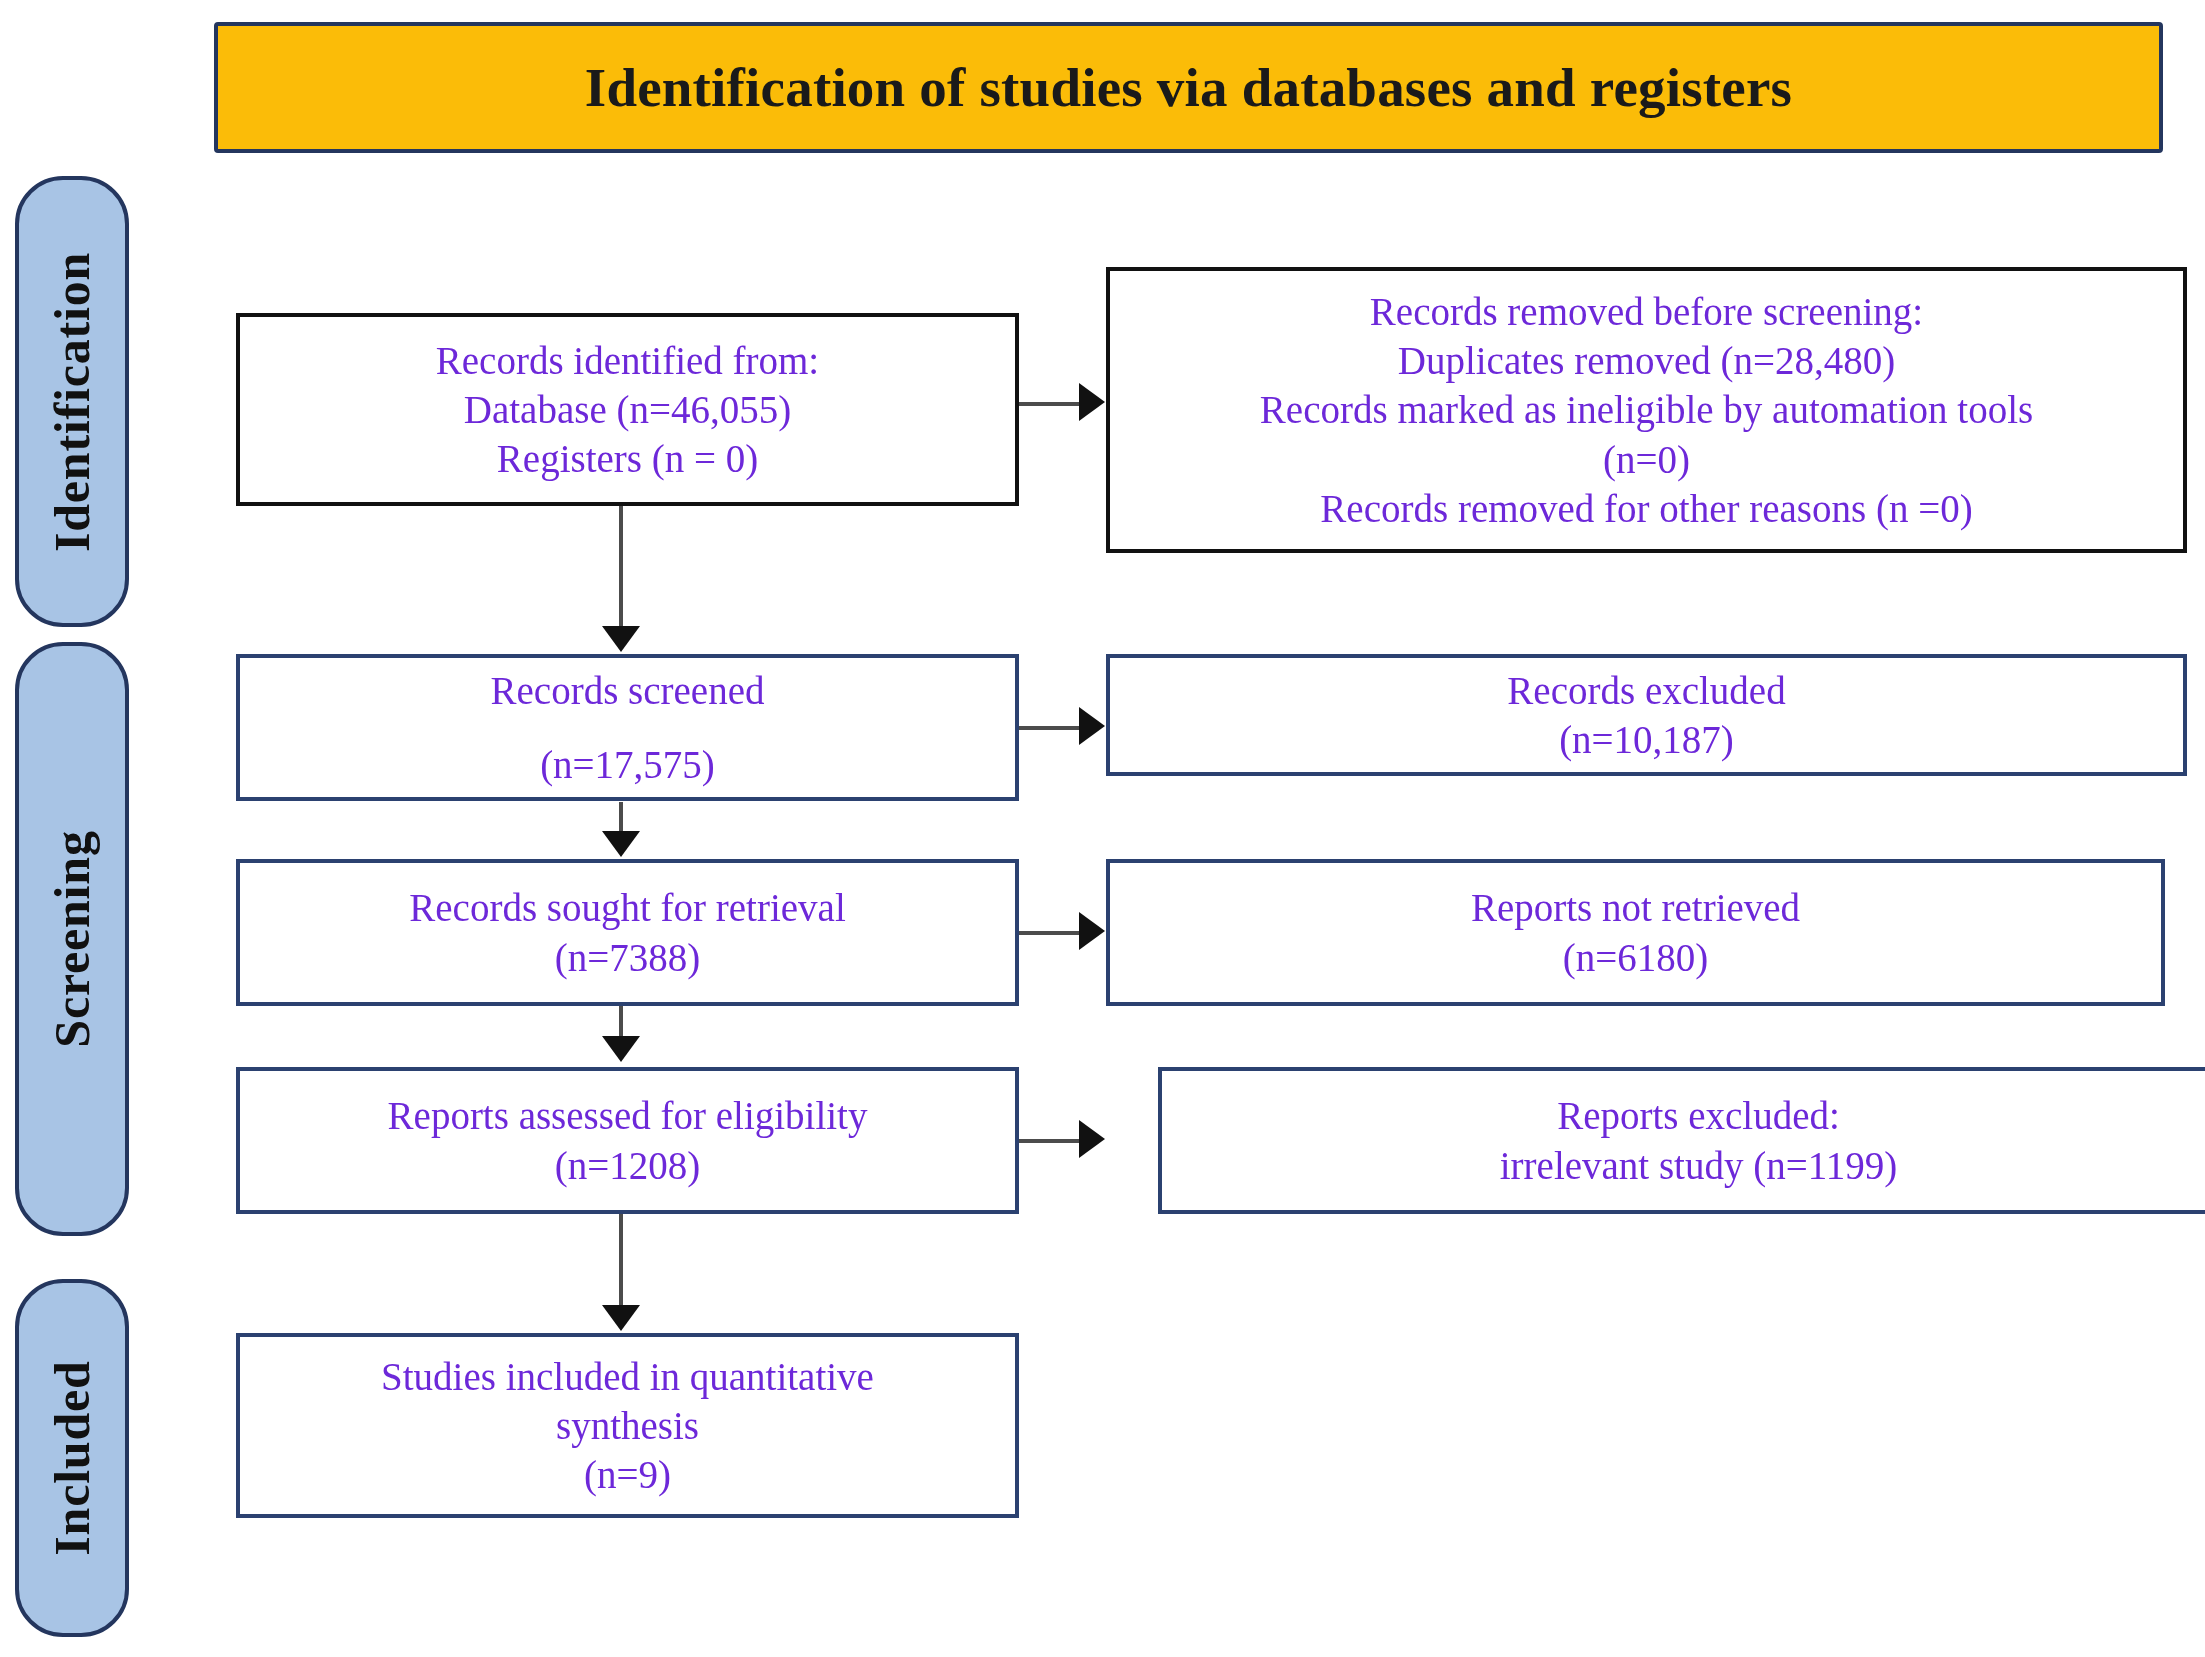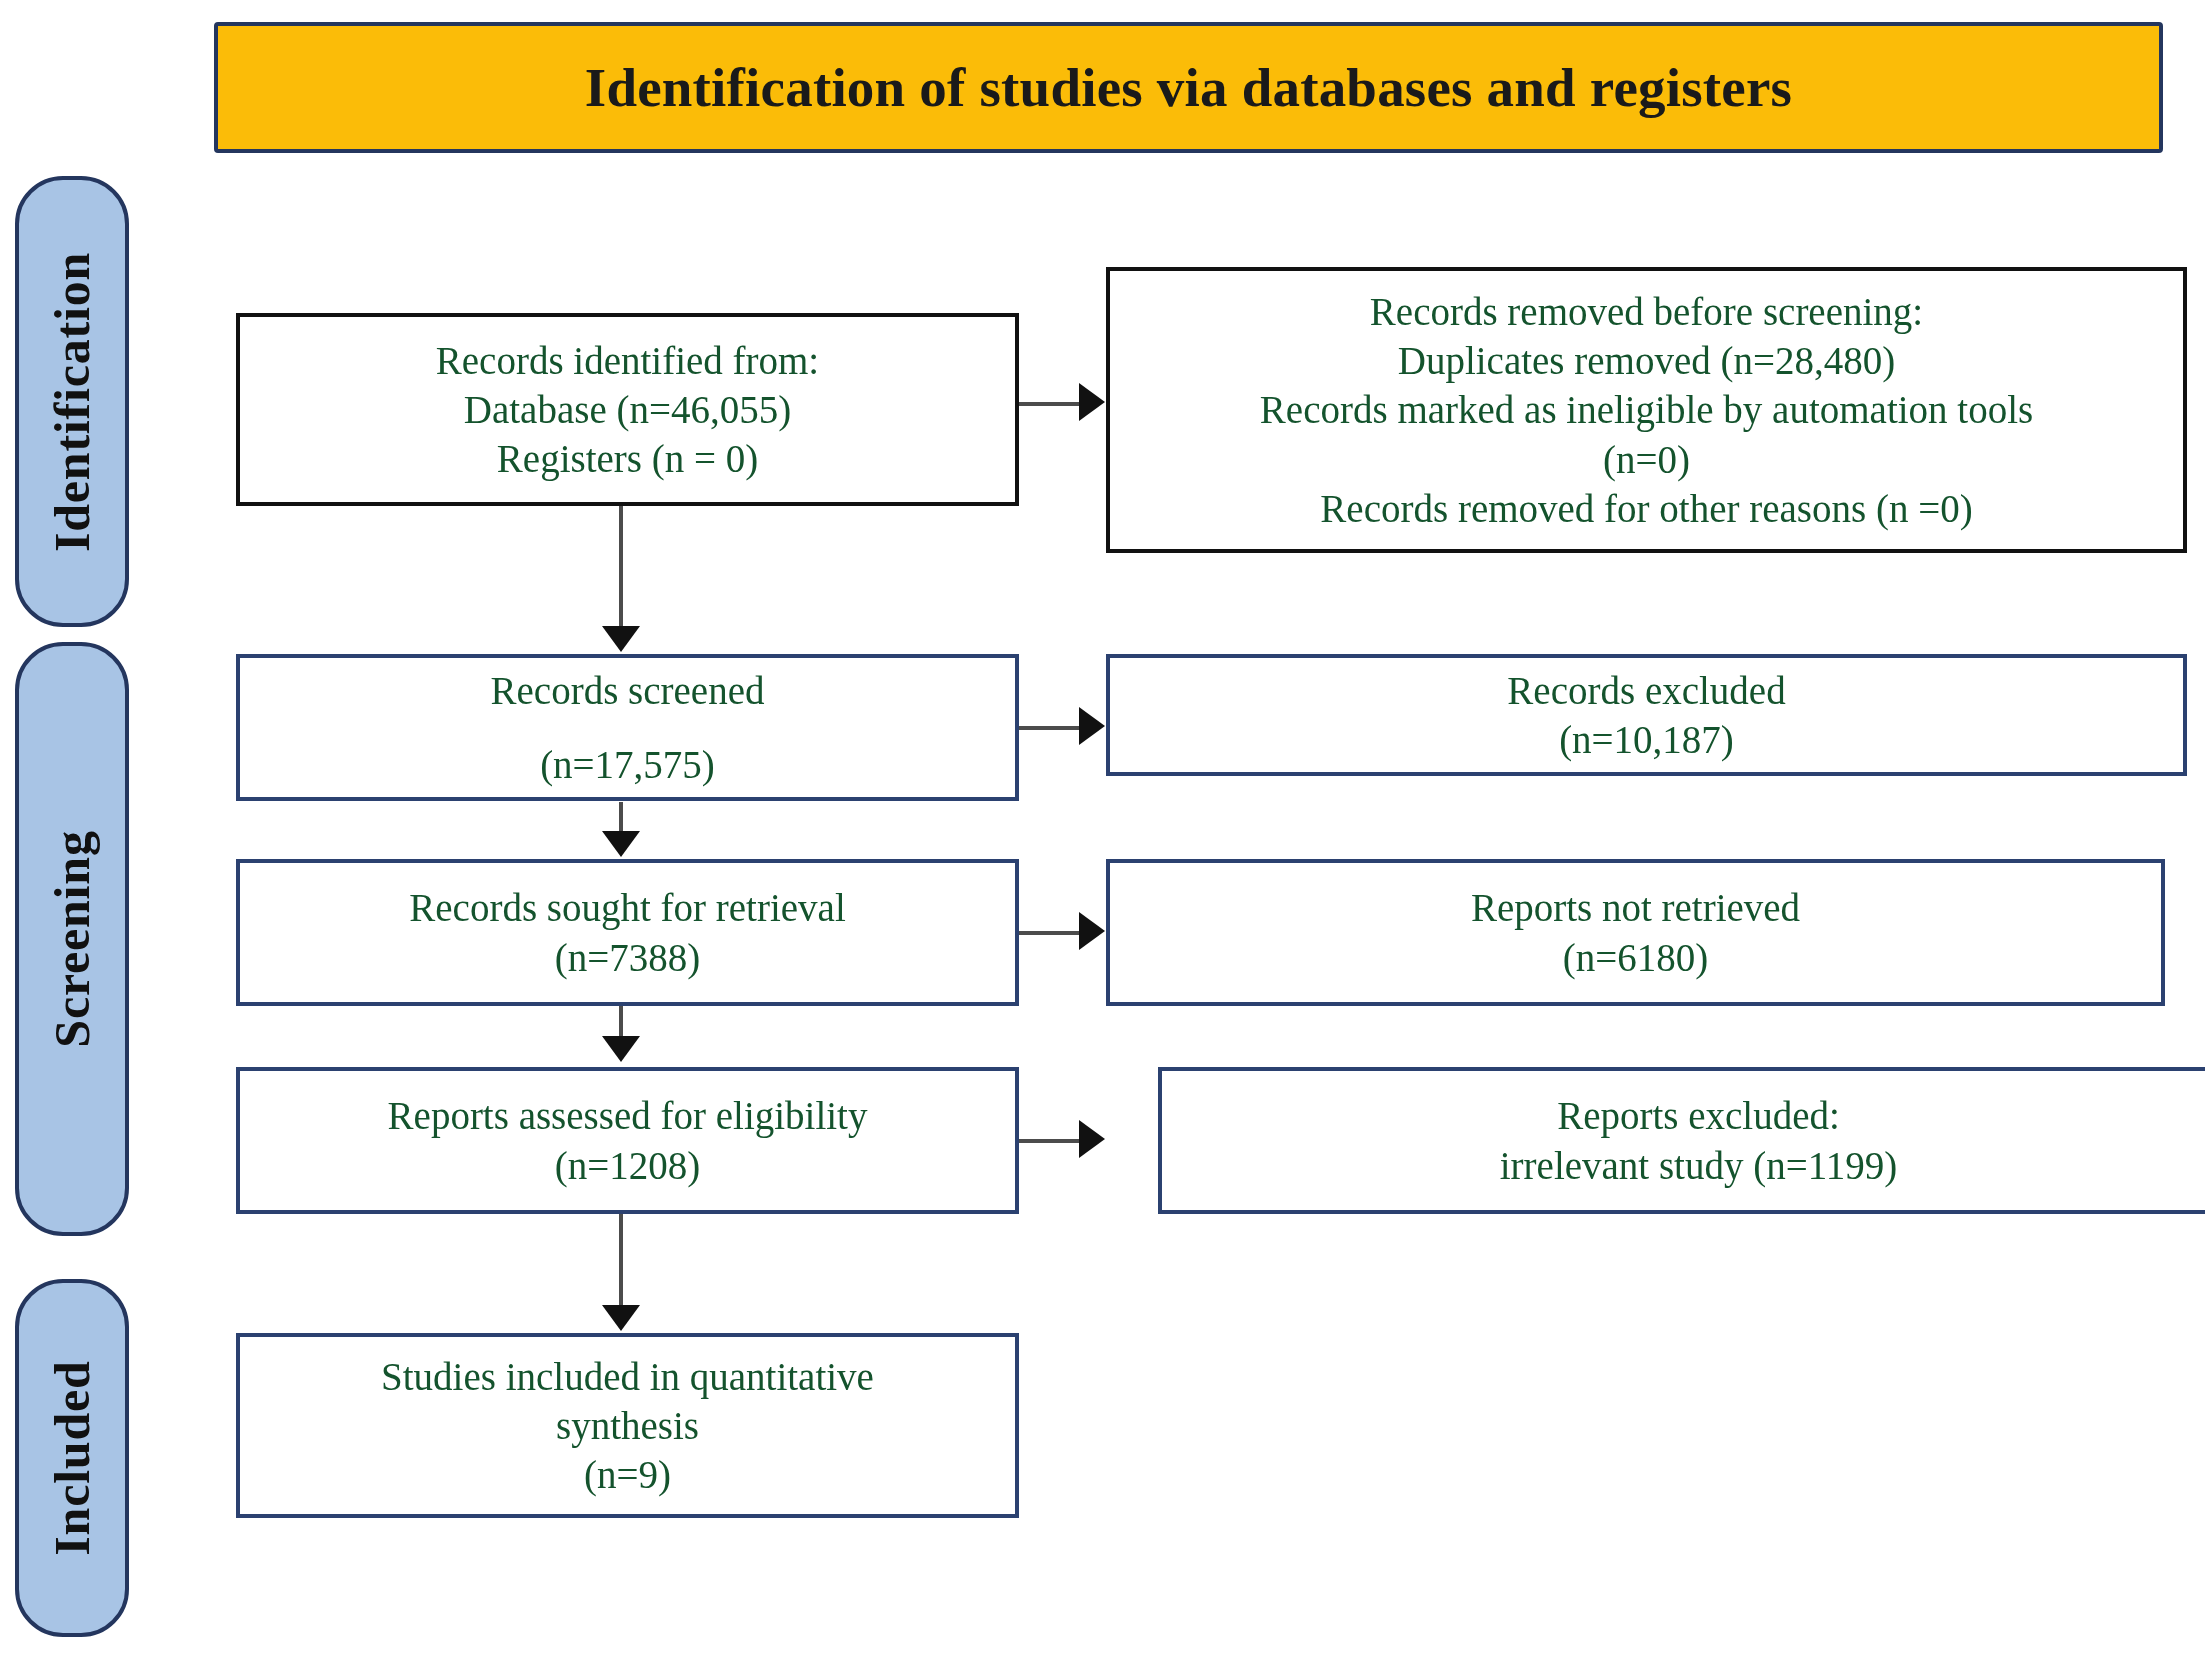--- a/index.html
+++ b/index.html
@@ -73,21 +73,21 @@
     box-sizing: border-box;
     background: #ffffff;
     display: flex;
     flex-direction: column;
     align-items: center;
     justify-content: center;
     text-align: center;
     padding: 5px 13.2px;
     line-height: 1.26;
     font-size: 39px;
-    color: #14532d;
+    color: #6d28d9;
   }
   .flow-box.black-border { border: 4.1px solid #111111; }
   .flow-box.blue-border  { border: 4.1px solid #2B4170; }
   .flow-box .line { display: block; width: 100%; }
 
   
   #box-identified       { left: 236px;  top: 313px;  width: 783px;  height: 193px; }
   #box-removed-before   { left: 1106px; top: 267px;  width: 1081px; height: 286px; }
   #box-screened         { left: 236px;  top: 654px;  width: 783px;  height: 147px; gap: 25px; }
   #box-excluded         { left: 1106px; top: 654px;  width: 1081px; height: 122px; }

